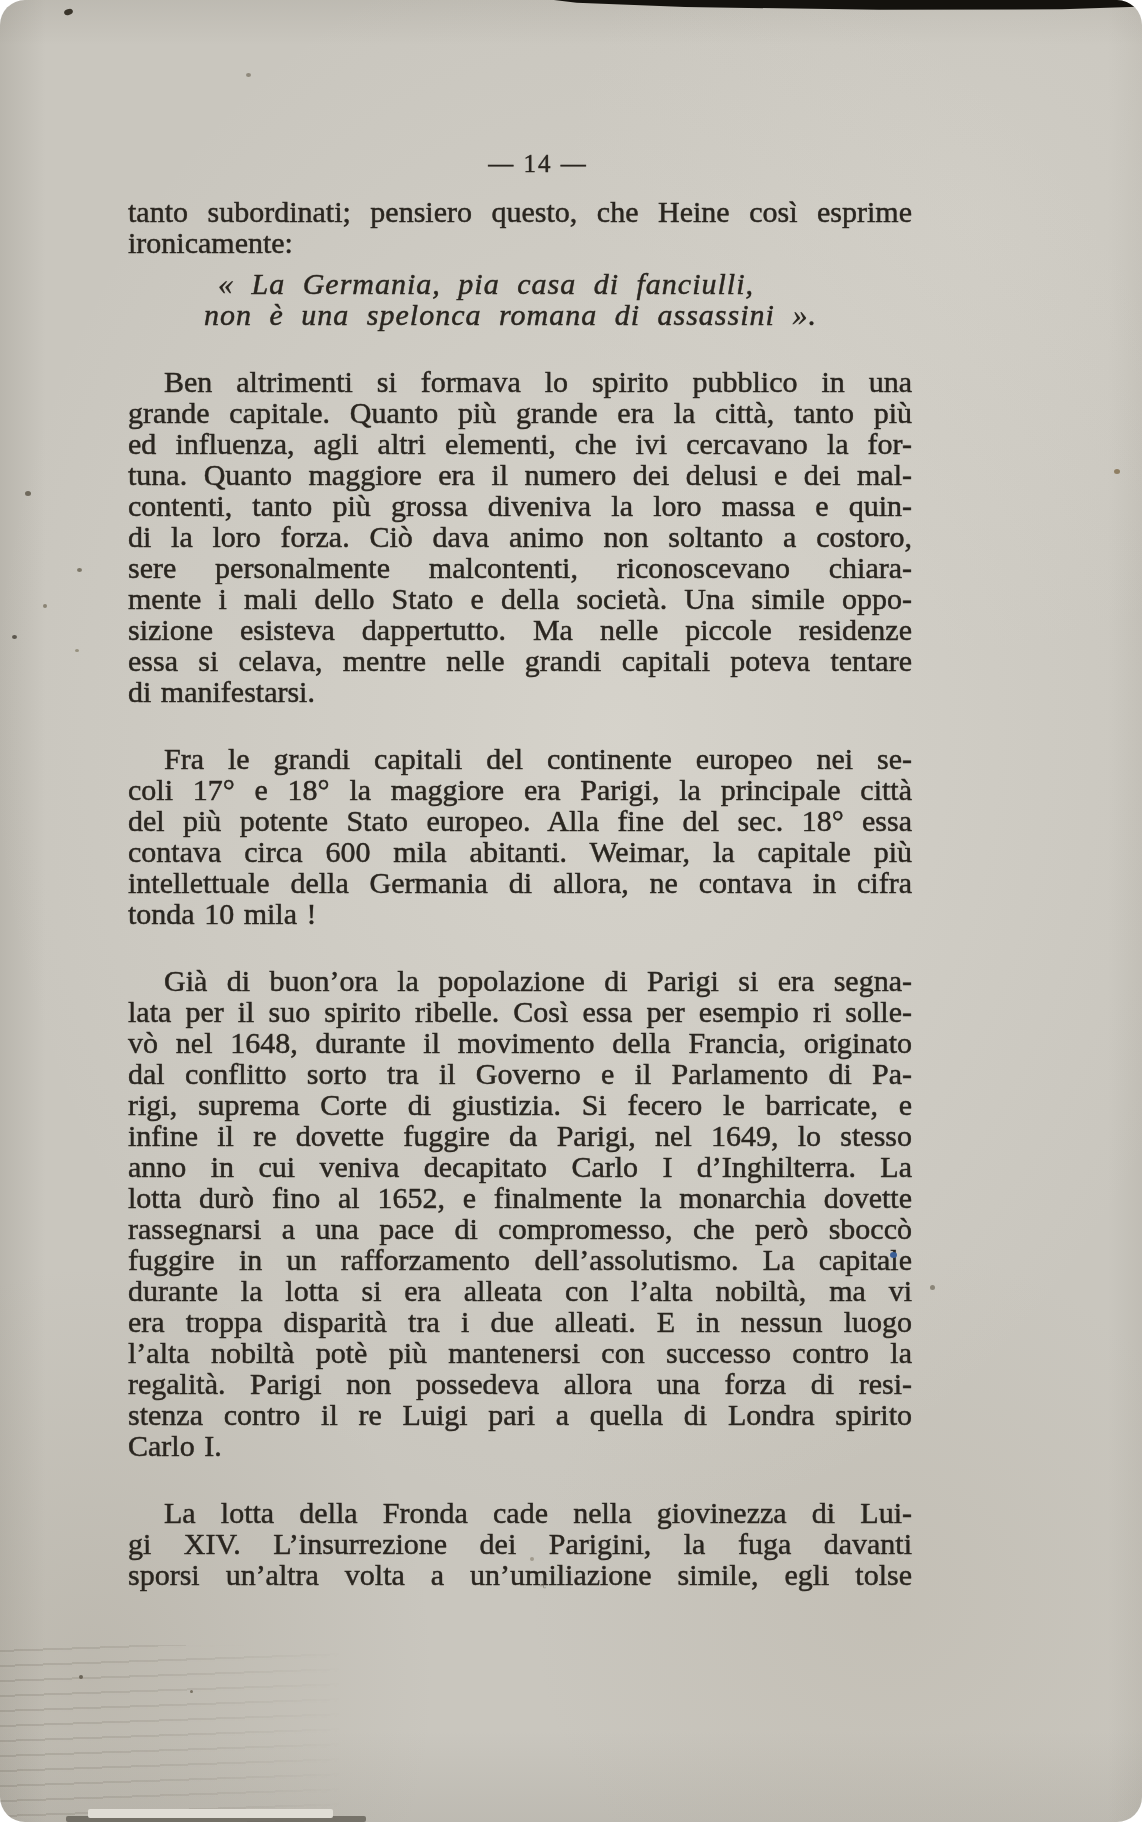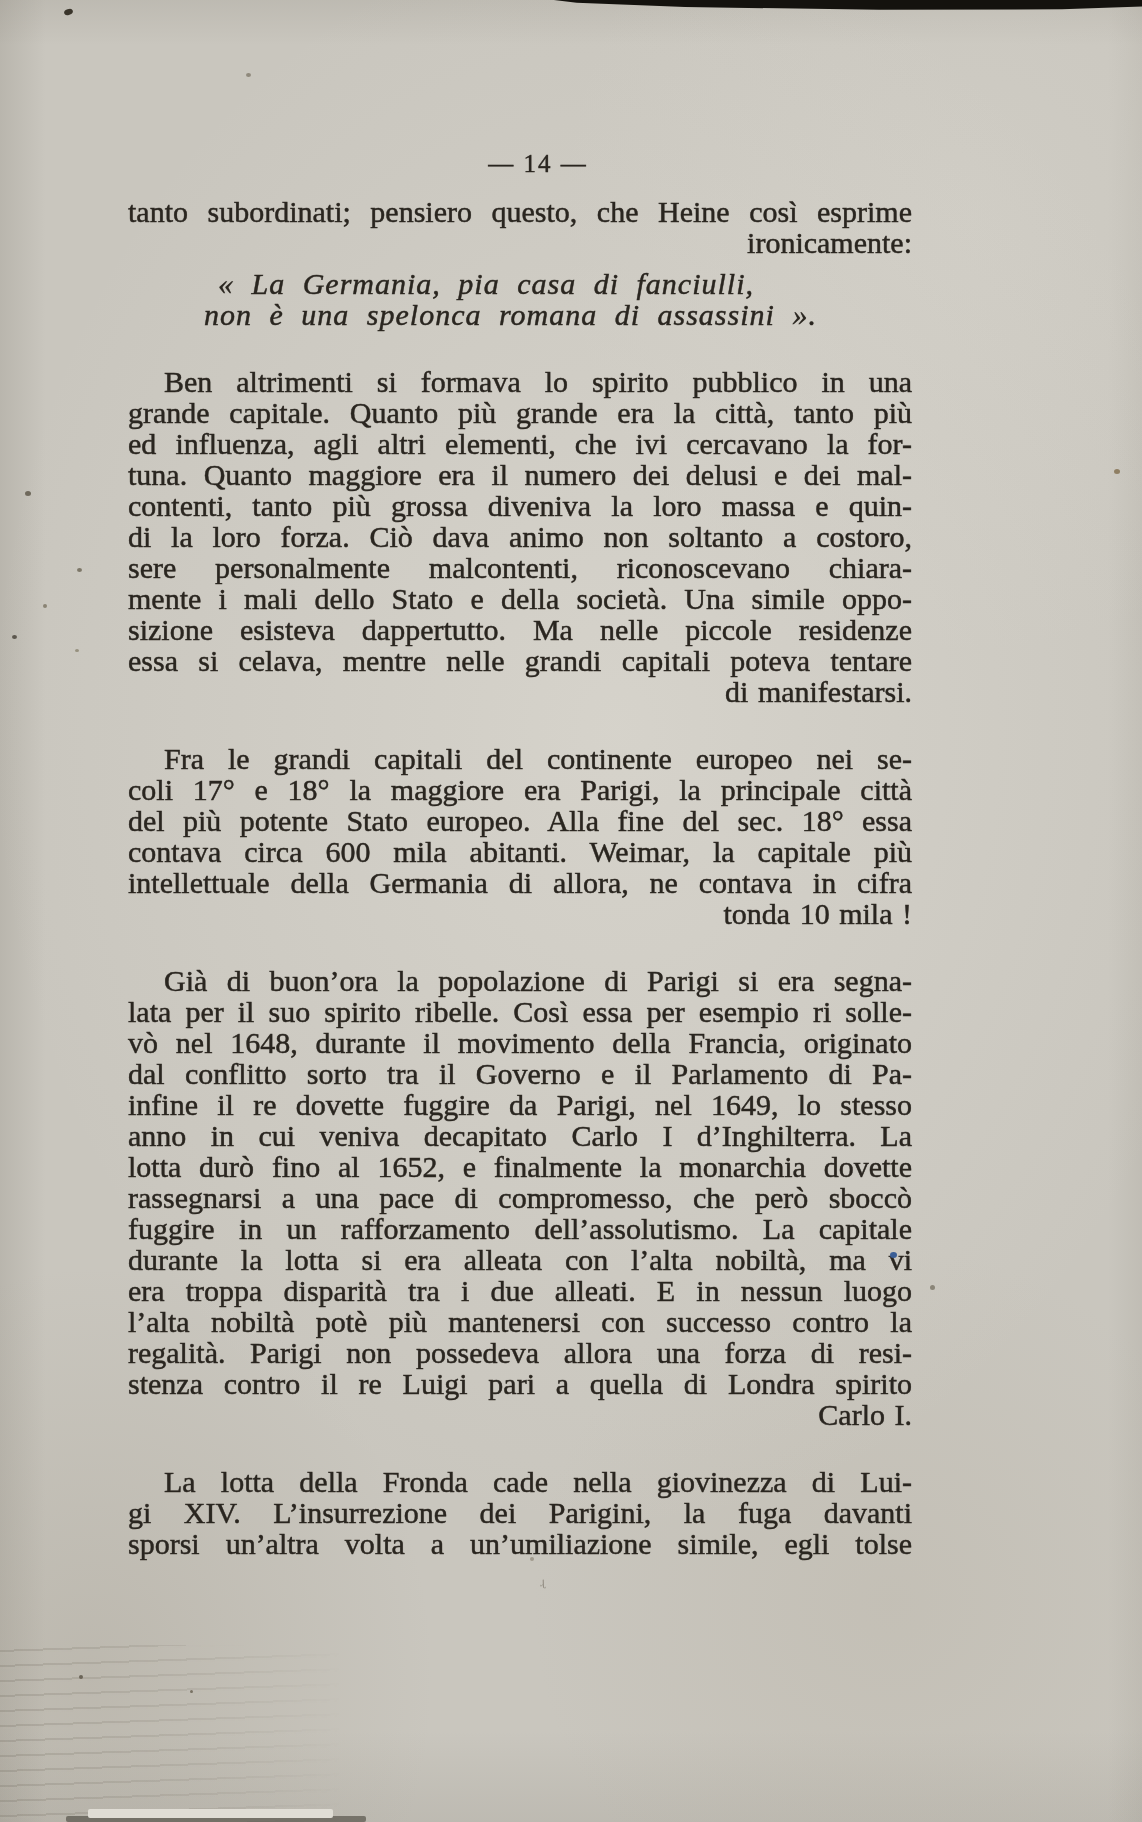--- a/index.html
+++ b/index.html
@@ -10,40 +10,41 @@
     background-image:
       radial-gradient(100% 80% at 54% 40%, rgba(224,221,213,0.55) 0%, rgba(224,221,213,0) 55%),
       radial-gradient(60% 40% at 85% 12%, rgba(214,211,203,0.45) 0%, rgba(214,211,203,0) 60%),
       radial-gradient(45% 28% at 78% 88%, rgba(176,168,152,0.22) 0%, rgba(176,168,152,0) 70%),
       radial-gradient(40% 30% at 8% 92%, rgba(150,143,128,0.25) 0%, rgba(150,143,128,0) 75%),
       linear-gradient(90deg, rgba(88,82,70,0.14) 0%, rgba(88,82,70,0) 4%),
       linear-gradient(270deg, rgba(88,82,70,0.08) 0%, rgba(88,82,70,0) 3%),
       linear-gradient(180deg, rgba(88,82,70,0.10) 0%, rgba(88,82,70,0) 2.5%),
       linear-gradient(0deg, rgba(88,82,70,0.10) 0%, rgba(88,82,70,0) 5%);
     font-family:"Liberation Serif","DejaVu Serif",serif;
+    border-radius:25px;
   }
   
   .scan-edge{
     position:absolute;top:0;left:0;width:1142px;height:12px;background:#14120e;
     clip-path:polygon(48.5% 0, 100% 0, 100% 55%, 93% 78%, 77% 82%, 60% 58%, 50.5% 22%);
   }
   .pagenum{
     position:absolute;top:150px;left:146px;width:784px;text-align:center;
     font-size:25px;letter-spacing:2px;color:#2a2620;
     -webkit-text-stroke:0.4px rgba(42,38,32,0.85);
     text-shadow:0 0 0.8px rgba(42,38,32,0.35);
   }
   .column{
     position:absolute;left:128px;top:196px;width:784px;
     font-size:30px;line-height:31px;color:#2a2620;word-spacing:2px;
     -webkit-text-stroke:0.45px rgba(42,38,32,0.85);
     text-shadow:0 0 0.8px rgba(42,38,32,0.35);
   }
   .line{text-align:justify;text-align-last:justify;}
-  .line.nj{text-align:right;text-align-last:auto;}
+  .line.nj{text-align:left;text-align-last:auto;}
   .para.indent .line:first-child{text-indent:36px;margin-top:36px;}
   .verse{margin:10px 0 0;padding-left:76px;font-style:italic;}
   .verse .line{text-align:left;text-align-last:auto;letter-spacing:1px;word-spacing:9px;}
   .verse .line:first-child{padding-left:14px;}
   
   .speck{position:absolute;border-radius:50%;}
   
   .streaks{
     position:absolute;left:0;top:1645px;width:380px;height:177px;
     background:repeating-linear-gradient(178deg,
@@ -94,20 +95,21 @@
         <div class="line">del più potente Stato europeo. Alla fine del sec. 18° essa</div>
         <div class="line">contava circa 600 mila abitanti. Weimar, la capitale più</div>
         <div class="line">intellettuale della Germania di allora, ne contava in cifra</div>
         <div class="line nj">tonda 10 mila !</div>
       </div>
       <div class="para indent">
         <div class="line">Già di buon’ora la popolazione di Parigi si era segna-</div>
         <div class="line">lata per il suo spirito ribelle. Così essa per esempio ri solle-</div>
         <div class="line">vò nel 1648, durante il movimento della Francia, originato</div>
         <div class="line">dal conflitto sorto tra il Governo e il Parlamento di Pa-</div>
+        <div class="line">rigi, suprema Corte di giustizia. Si fecero le barricate, e</div>
         <div class="line">infine il re dovette fuggire da Parigi, nel 1649, lo stesso</div>
         <div class="line">anno in cui veniva decapitato Carlo I d’Inghilterra. La</div>
         <div class="line">lotta durò fino al 1652, e finalmente la monarchia dovette</div>
         <div class="line">rassegnarsi a una pace di compromesso, che però sboccò</div>
         <div class="line">fuggire in un rafforzamento dell’assolutismo. La capitale</div>
         <div class="line">durante la lotta si era alleata con l’alta nobiltà, ma vi</div>
         <div class="line">era troppa disparità tra i due alleati. E in nessun luogo</div>
         <div class="line">l’alta nobiltà potè più mantenersi con successo contro la</div>
         <div class="line">regalità. Parigi non possedeva allora una forza di resi-</div>
         <div class="line">stenza contro il re Luigi pari a quella di Londra spirito</div>

